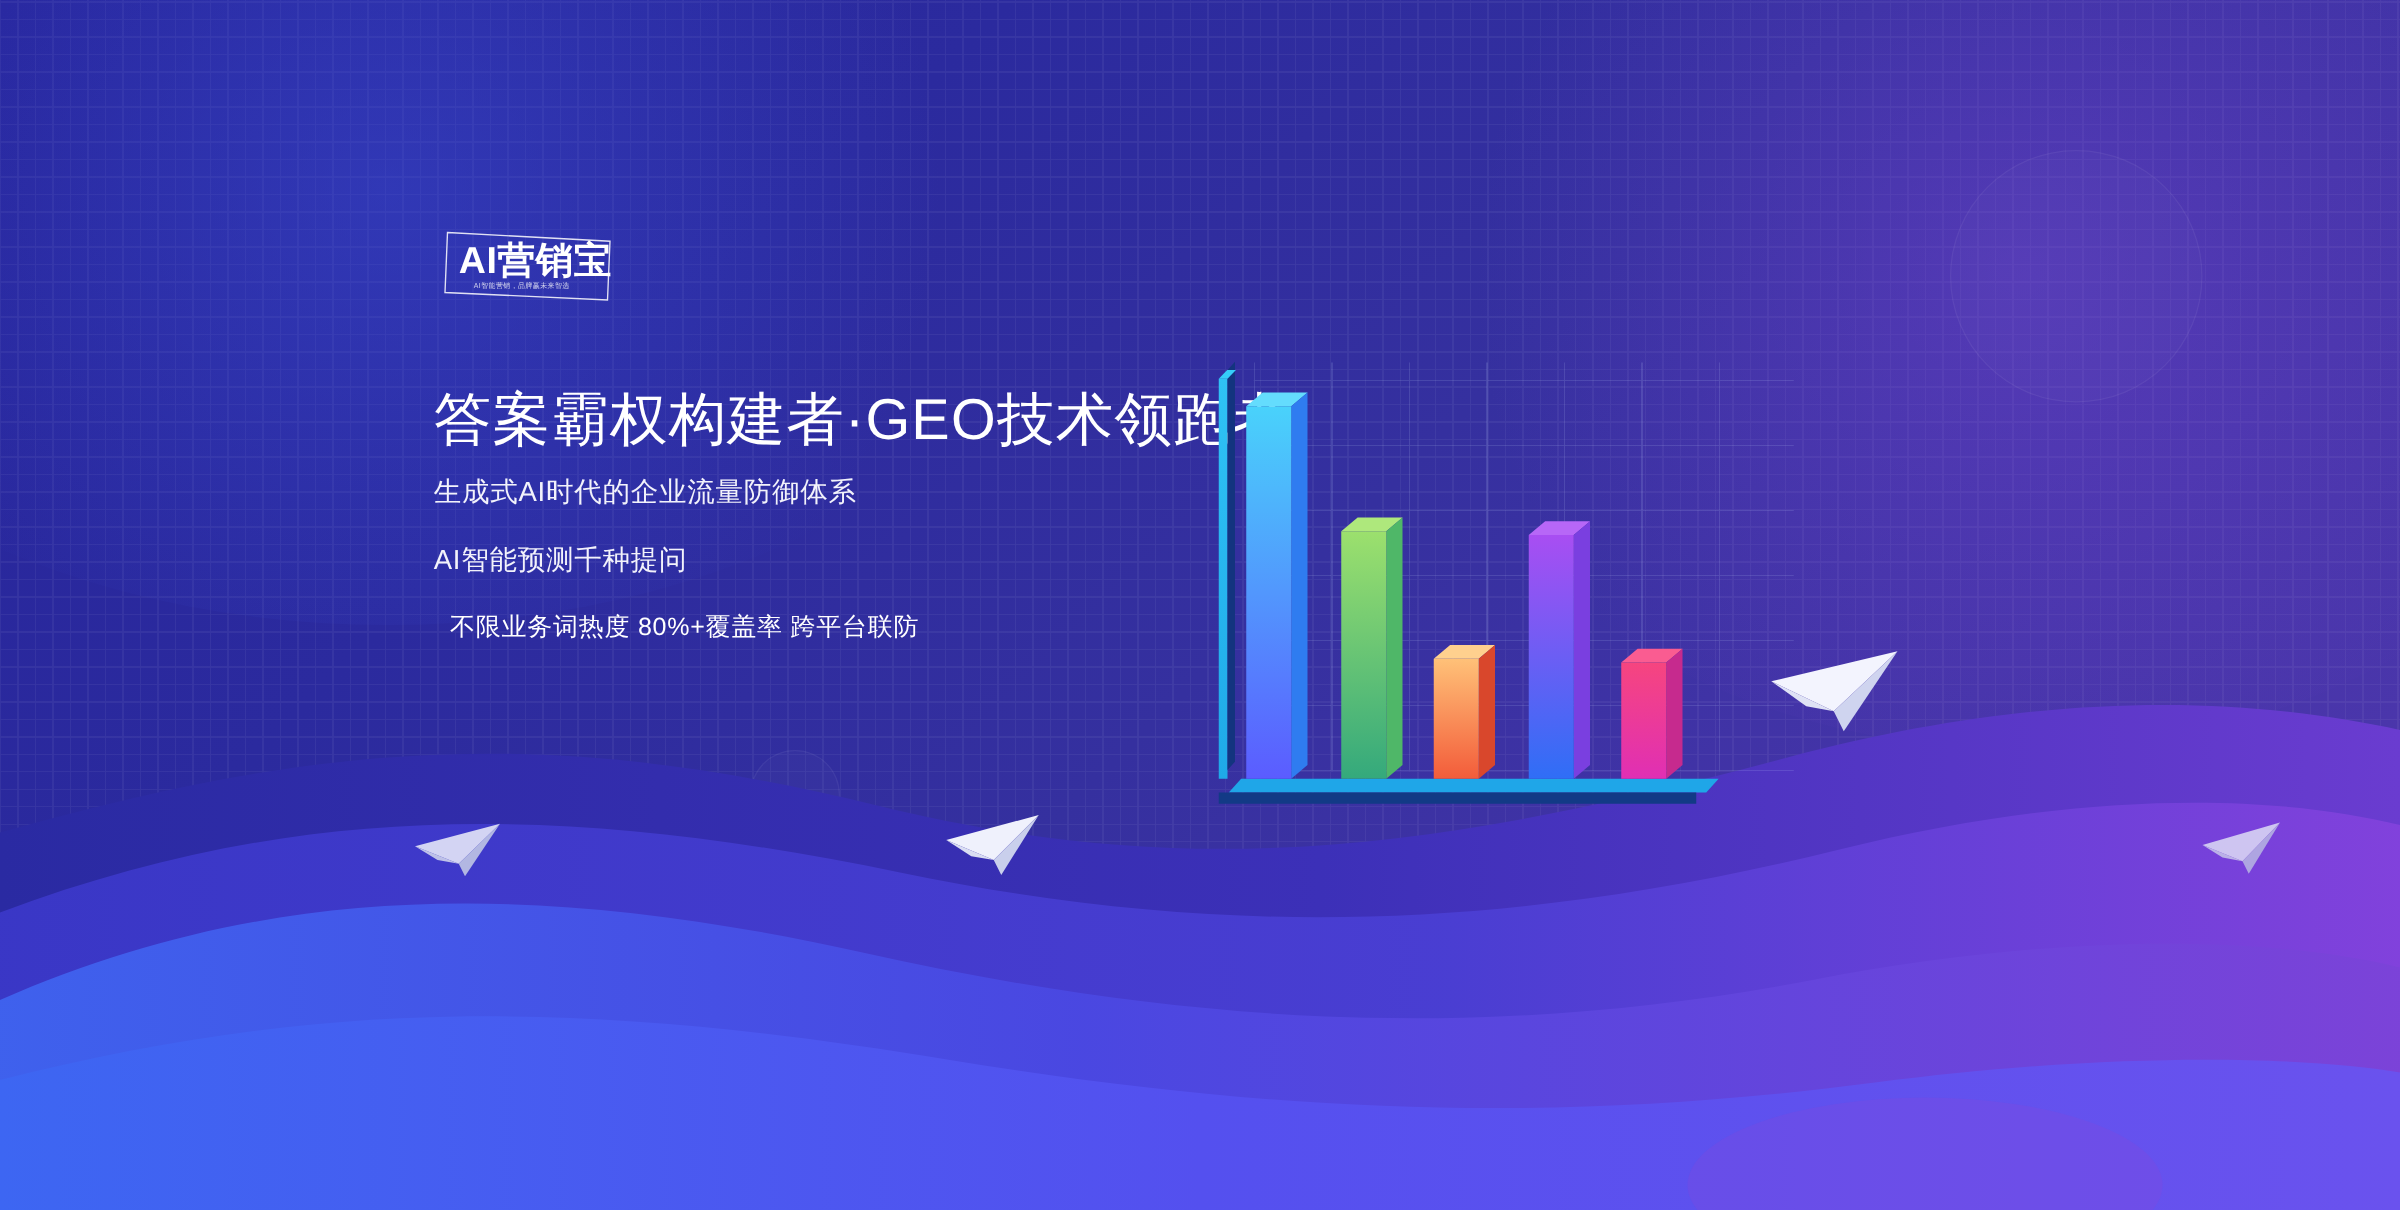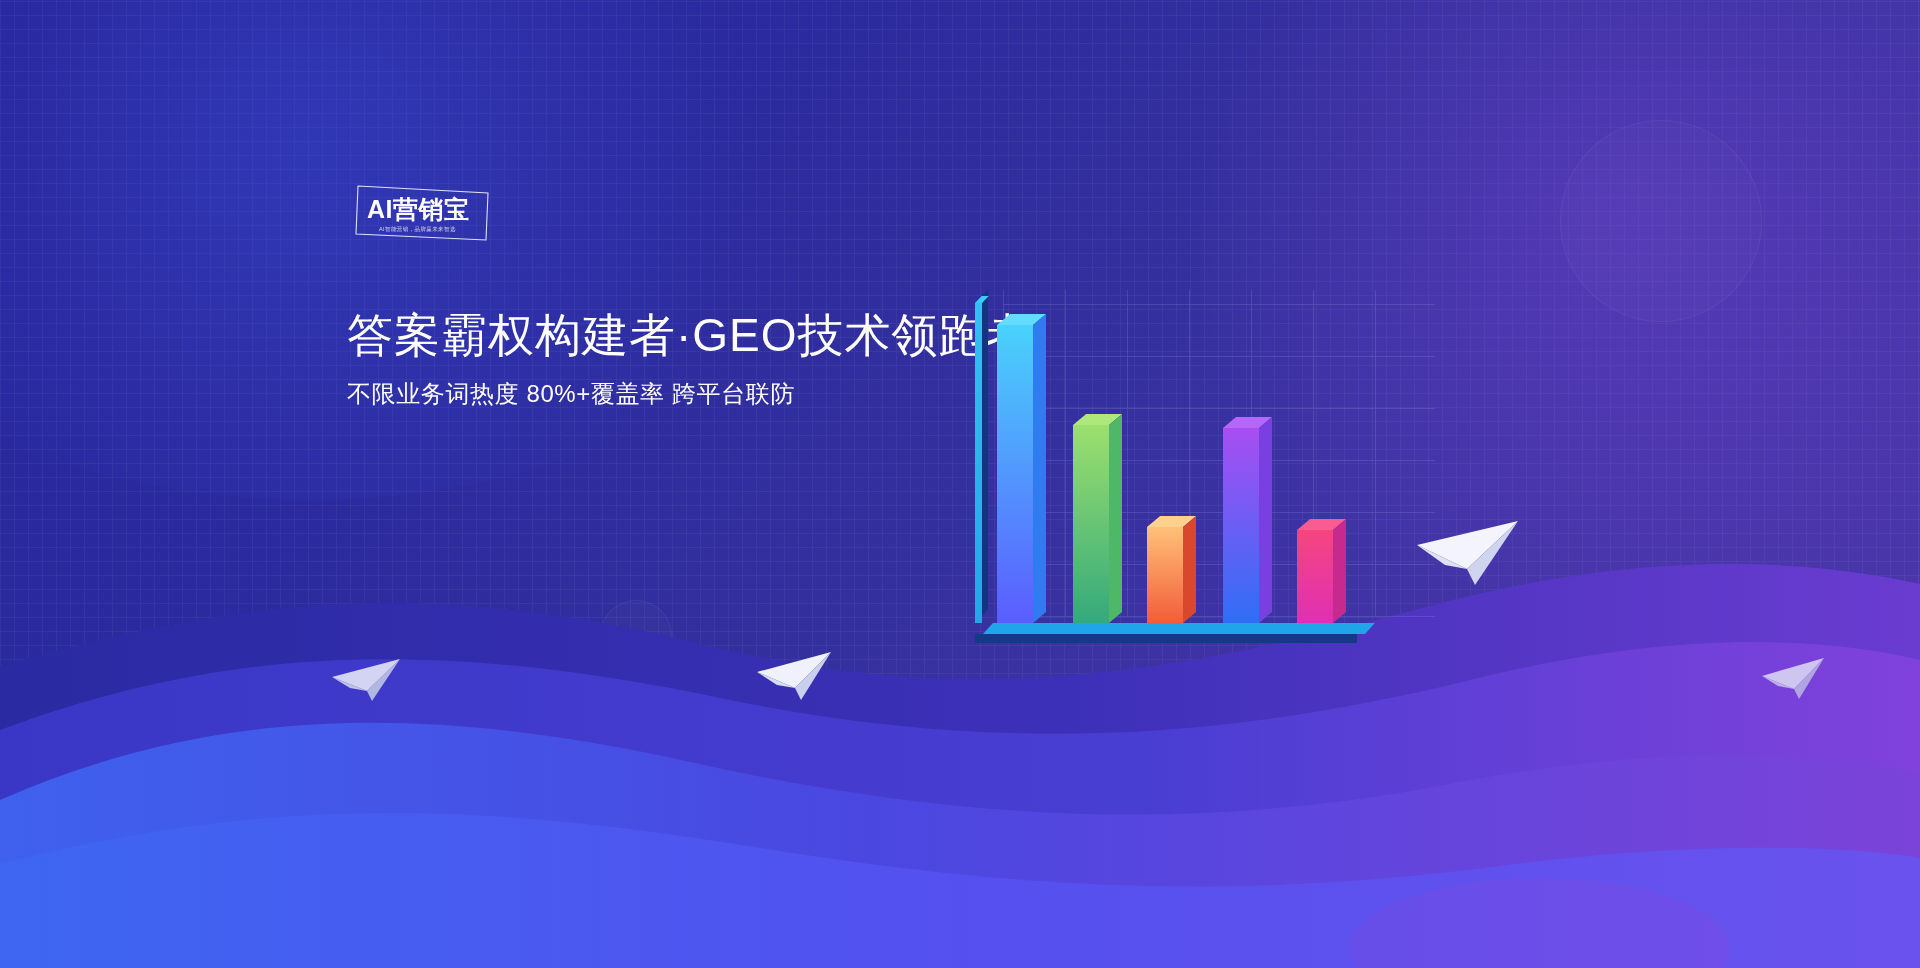--- a/index.html
+++ b/index.html
@@ -30,21 +30,21 @@
   .circle-soft{position:absolute;border-radius:50%;border:1px solid rgba(255,255,255,.055);}
   .c1{width:120px;height:120px;left:305px;top:640px;background:rgba(255,255,255,.022);}
   .c2{width:70px;height:70px;left:600px;top:600px;background:rgba(255,255,255,.018);}
   .c3{width:200px;height:200px;left:1560px;top:120px;background:rgba(255,255,255,.015);}
 
   
   #logo{position:absolute;left:355px;top:182px;width:135px;height:62px;}
   #logo .frame{position:absolute;inset:0;}
   #logo .wordmark{
     position:absolute;left:12px;top:12px;width:112px;height:30px;
-    color:#fff;font-size:25px;font-weight:700;letter-spacing:.5px;line-height:30px;white-space:nowrap;
+    color:#fff;font-size:30px;font-weight:700;letter-spacing:.5px;line-height:30px;white-space:nowrap;
   }
   #logo .tagline{
     position:absolute;left:24px;top:43px;width:104px;
     color:rgba(255,255,255,.78);font-size:5.5px;letter-spacing:.4px;
     line-height:8px;white-space:nowrap;transform:scaleY(1.05);
   }
 
   
   #copy{position:absolute;left:347px;top:305px;width:720px;}
   #headline{
@@ -55,22 +55,22 @@
     color:#f2f2fb;font-size:22px;font-weight:400;line-height:30px;
     letter-spacing:.6px;white-space:nowrap;margin:0 0 24px 0;
   }
   #highlight-wrap{margin:0 0 26px 0;}
   #highlight{
     display:inline-block;background:#dcd65f;color:#191935;
     font-size:22px;font-weight:700;line-height:30px;letter-spacing:.5px;
     padding:5px 9px 6px 9px;white-space:nowrap;
   }
   #features{
-    color:#ffffff;font-size:24px;font-weight:400;line-height:30px;
-    letter-spacing:.6px;white-space:nowrap;margin:0;
+    color:#ffffff;font-size:20px;font-weight:400;line-height:30px;
+    letter-spacing:.6px;white-space:nowrap;margin:13px;
   }
 
   
   #chart{position:absolute;left:975px;top:290px;width:460px;height:375px;}
   #chart .gridlines{
     position:absolute;left:28px;top:0;right:0;bottom:48px;opacity:.16;
     background-image:
       repeating-linear-gradient(90deg,rgba(200,220,255,.85) 0 1px,transparent 1px 62px),
       repeating-linear-gradient(0deg,rgba(200,220,255,.85) 0 1px,transparent 1px 52px);
   }
@@ -143,20 +143,22 @@
   <div id="logo">
     <svg class="frame" viewBox="0 0 135 62">
       <polygon points="3,4 133,11 131,58 1,52" fill="none" stroke="#ffffff" stroke-width="1.1" opacity=".85"></polygon>
     </svg>
     <div class="wordmark">AI营销宝</div>
     <div class="tagline">AI智能营销，品牌赢未来智选</div>
   </div>
 
   <div id="copy">
     <h1 id="headline">答案霸权构建者·GEO技术领跑者</h1>
+    <p class="subline">生成式AI时代的企业流量防御体系</p>
+    <p class="subline">AI智能预测千种提问</p>
     <p id="features">不限业务词热度 80%+覆盖率 跨平台联防</p>
   </div>
 
   <div id="chart">
     <div class="gridlines"></div>
 
     <div id="yaxis">
       <div class="face"></div>
       <div class="side"></div>
       <div class="cap"></div>

